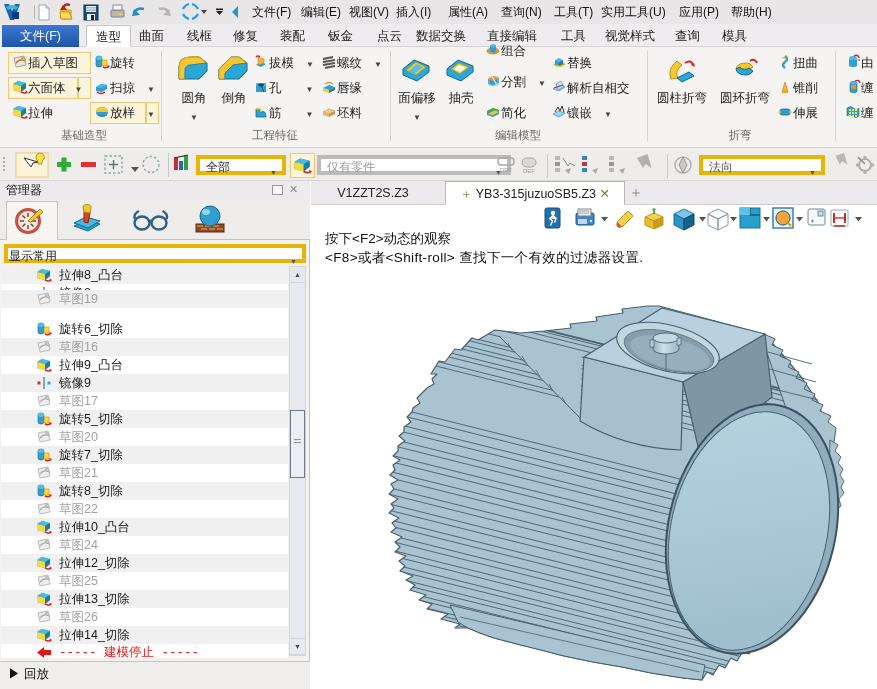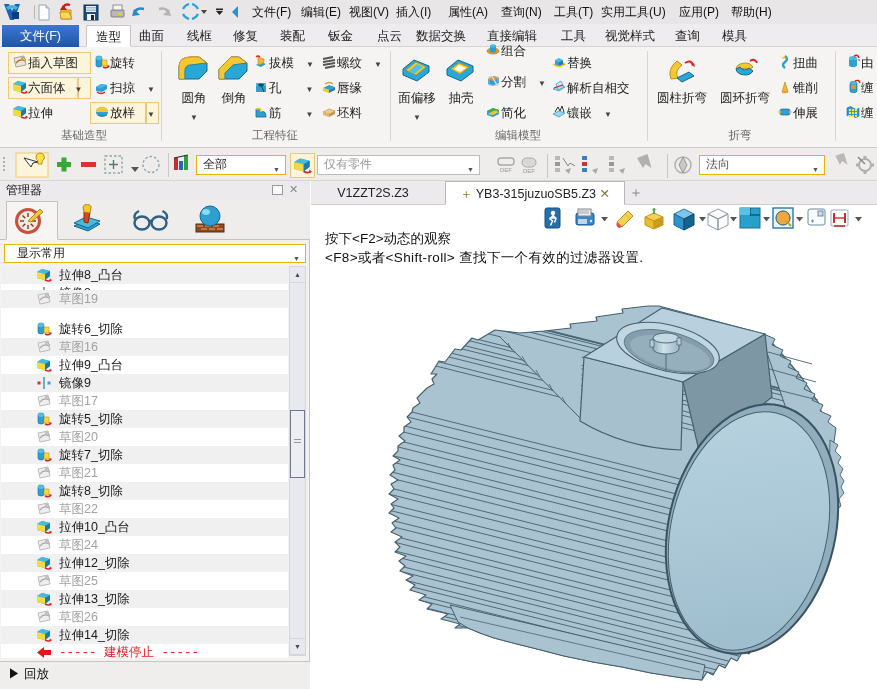--- a/index.html
+++ b/index.html
@@ -15,21 +15,21 @@
 #ribbon{left:0;top:47px;width:877px;height:101px;background:#f5f4f2;border-bottom:1px solid #cfccc8;}
 .gsep{position:absolute;top:4px;width:1px;height:90px;background:#d8d5d1;}
 .glabel{position:absolute;top:128px;height:14px;font-size:11.5px;color:#666;text-align:center;width:120px;}
 .ritem{position:absolute;height:22px;line-height:22px;font-size:12.5px;color:#222;white-space:nowrap;z-index:2;}
 .hlb{position:absolute;background:#fdf4dc;border:1px solid #f0c775;z-index:1;}
 .dd{color:#444;font-size:8px;}
 .bigitem{position:absolute;width:56px;text-align:center;font-size:12.5px;color:#222;}
 .ic16{width:16px;height:16px;vertical-align:-3px;}
 .ic32{width:34px;height:34px;}
 #toolbar{left:0;top:148px;width:877px;height:33px;background:#efedec;border-bottom:1px solid #d8d5d2;}
-.combo{position:absolute;background:#fff;border:1px solid #eab308;font-size:12px;color:#222;line-height:17px;padding-left:6px;}
+.combo{position:absolute;background:#fff;border:4px solid #eab308;font-size:12px;color:#222;line-height:17px;padding-left:6px;}
 .combo .car{position:absolute;right:5px;top:5px;font-size:7px;color:#555;}
 #lpanel{left:0;top:181px;width:310px;height:508px;background:#f4f2f1;border-right:1px solid #c8c5c2;}
 #lphead{left:0;top:181px;width:310px;height:19px;background:#eceaec;font-size:12px;color:#111;line-height:19px;padding-left:6px;}
 #lptabs{left:0;top:200px;width:310px;height:40px;background:#efedec;border-bottom:1px solid #c4c1be;}
 .lptab{position:absolute;top:201px;height:39px;width:52px;z-index:2;}
 .lptab.active{background:#f6f5f4;border:1px solid #c4c1be;border-bottom:1px solid #f6f5f4;}
 #tree{left:1px;top:266px;width:287px;height:392px;background:#fff;}
 .trow{position:absolute;left:1px;width:287px;height:18px;line-height:18px;font-size:12.5px;color:#1a1a1a;white-space:nowrap;}
 .trow.alt{background:#f0f0f1;}
 .trow.gray{color:#a2a2a2;}
@@ -417,21 +417,21 @@
  <rect x="174" y="8" width="4" height="12" fill="#c03030"></rect>
     <rect x="179" y="11" width="4" height="9" fill="#3060c0"></rect>
     <rect x="184" y="6" width="4" height="14" fill="#30a040"></rect>
  <path d="M174 8 l14 -3" stroke="#222" stroke-width="1.2"></path>
 </svg>
 <div class="abs combo" style="left:196px;top:155px;width:90px;height:20px;">全部<span class="car">▼</span></div>
 <div class="abs hlb" style="left:290px;top:153px;width:25px;height:25px;"></div>
 <svg class="abs" style="left:293px;top:156px;z-index:2;" width="19" height="19" viewBox="0 0 16 16">
     <use href="#cub"></use>
   </svg>
-<div class="abs combo" style="left:317px;top:155px;width:163px;height:20px;color:#999;border-color:#bbb;">仅有零件<span class="car">▼</span></div>
+<div class="abs combo" style="left:317px;top:155px;width:194px;height:20px;color:#999;border-color:#bbb;">仅有零件<span class="car">▼</span></div>
 <svg class="abs" style="left:490px;top:152px;" width="390" height="28" viewBox="0 0 390 28">
  <g stroke="#a8a8a8" fill="#c8c8c8">
   <rect x="8" y="6" width="16" height="7" rx="3" fill="none" stroke-width="1.4"></rect>
       <text x="10" y="20" font-size="6" fill="#999" stroke="none">DEF</text>
   <rect x="32" y="6" width="14" height="9" rx="4.5" fill="#d8d8d8"></rect>
       <text x="33" y="21" font-size="6" fill="#999" stroke="none">DEF</text>
  </g>
  <rect x="57" y="2" width="1" height="24" fill="#c9c6c3"></rect>
  <g>
   <g transform="translate(65,4)">
@@ -579,21 +579,21 @@
  <g transform="translate(291,2)">
       <rect x="0" y="2" width="17" height="16" rx="1" fill="#fff" stroke="#98aab8"></rect>
       <path d="M3 5 L3 15 M14 5 L14 15" stroke="#c03030" stroke-width="2"></path>
       <path d="M3 10 L14 10" stroke="#c03030" stroke-width="1.4"></path>
       <path d="M3 18 l11 0" stroke="#c03030" stroke-width="1.6"></path>
     </g>
  <path d="M315 11 l3.5 4.5 l3.5 -4.5 z" fill="#555"></path>
 </svg>
 <div class="abs" id="msg1">按下&lt;F2&gt;动态的观察</div>
 <div class="abs" id="msg2">&lt;F8&gt;或者&lt;Shift-roll&gt; 查找下一个有效的过滤器设置.</div>
-<div class="abs combo" style="left:4px;top:244px;width:302px;height:19px;padding-left:12px;">显示常用<span class="car">▼</span></div>
+<div class="abs combo" style="left:4px;top:244px;width:302px;height:19px;padding-left:1px;">显示常用<span class="car">▼</span></div>
 <div class="abs" id="tree"></div>
 <div class="abs trow alt" style="top:266px;">
     <svg class="tic">
       <use href="#cub"></use>
     </svg>
     <span class="ttx">拉伸8_凸台</span>
   </div>
 <div class="abs trow" style="top:284px;">
     <svg class="tic">
       <use href="#mir"></use>

